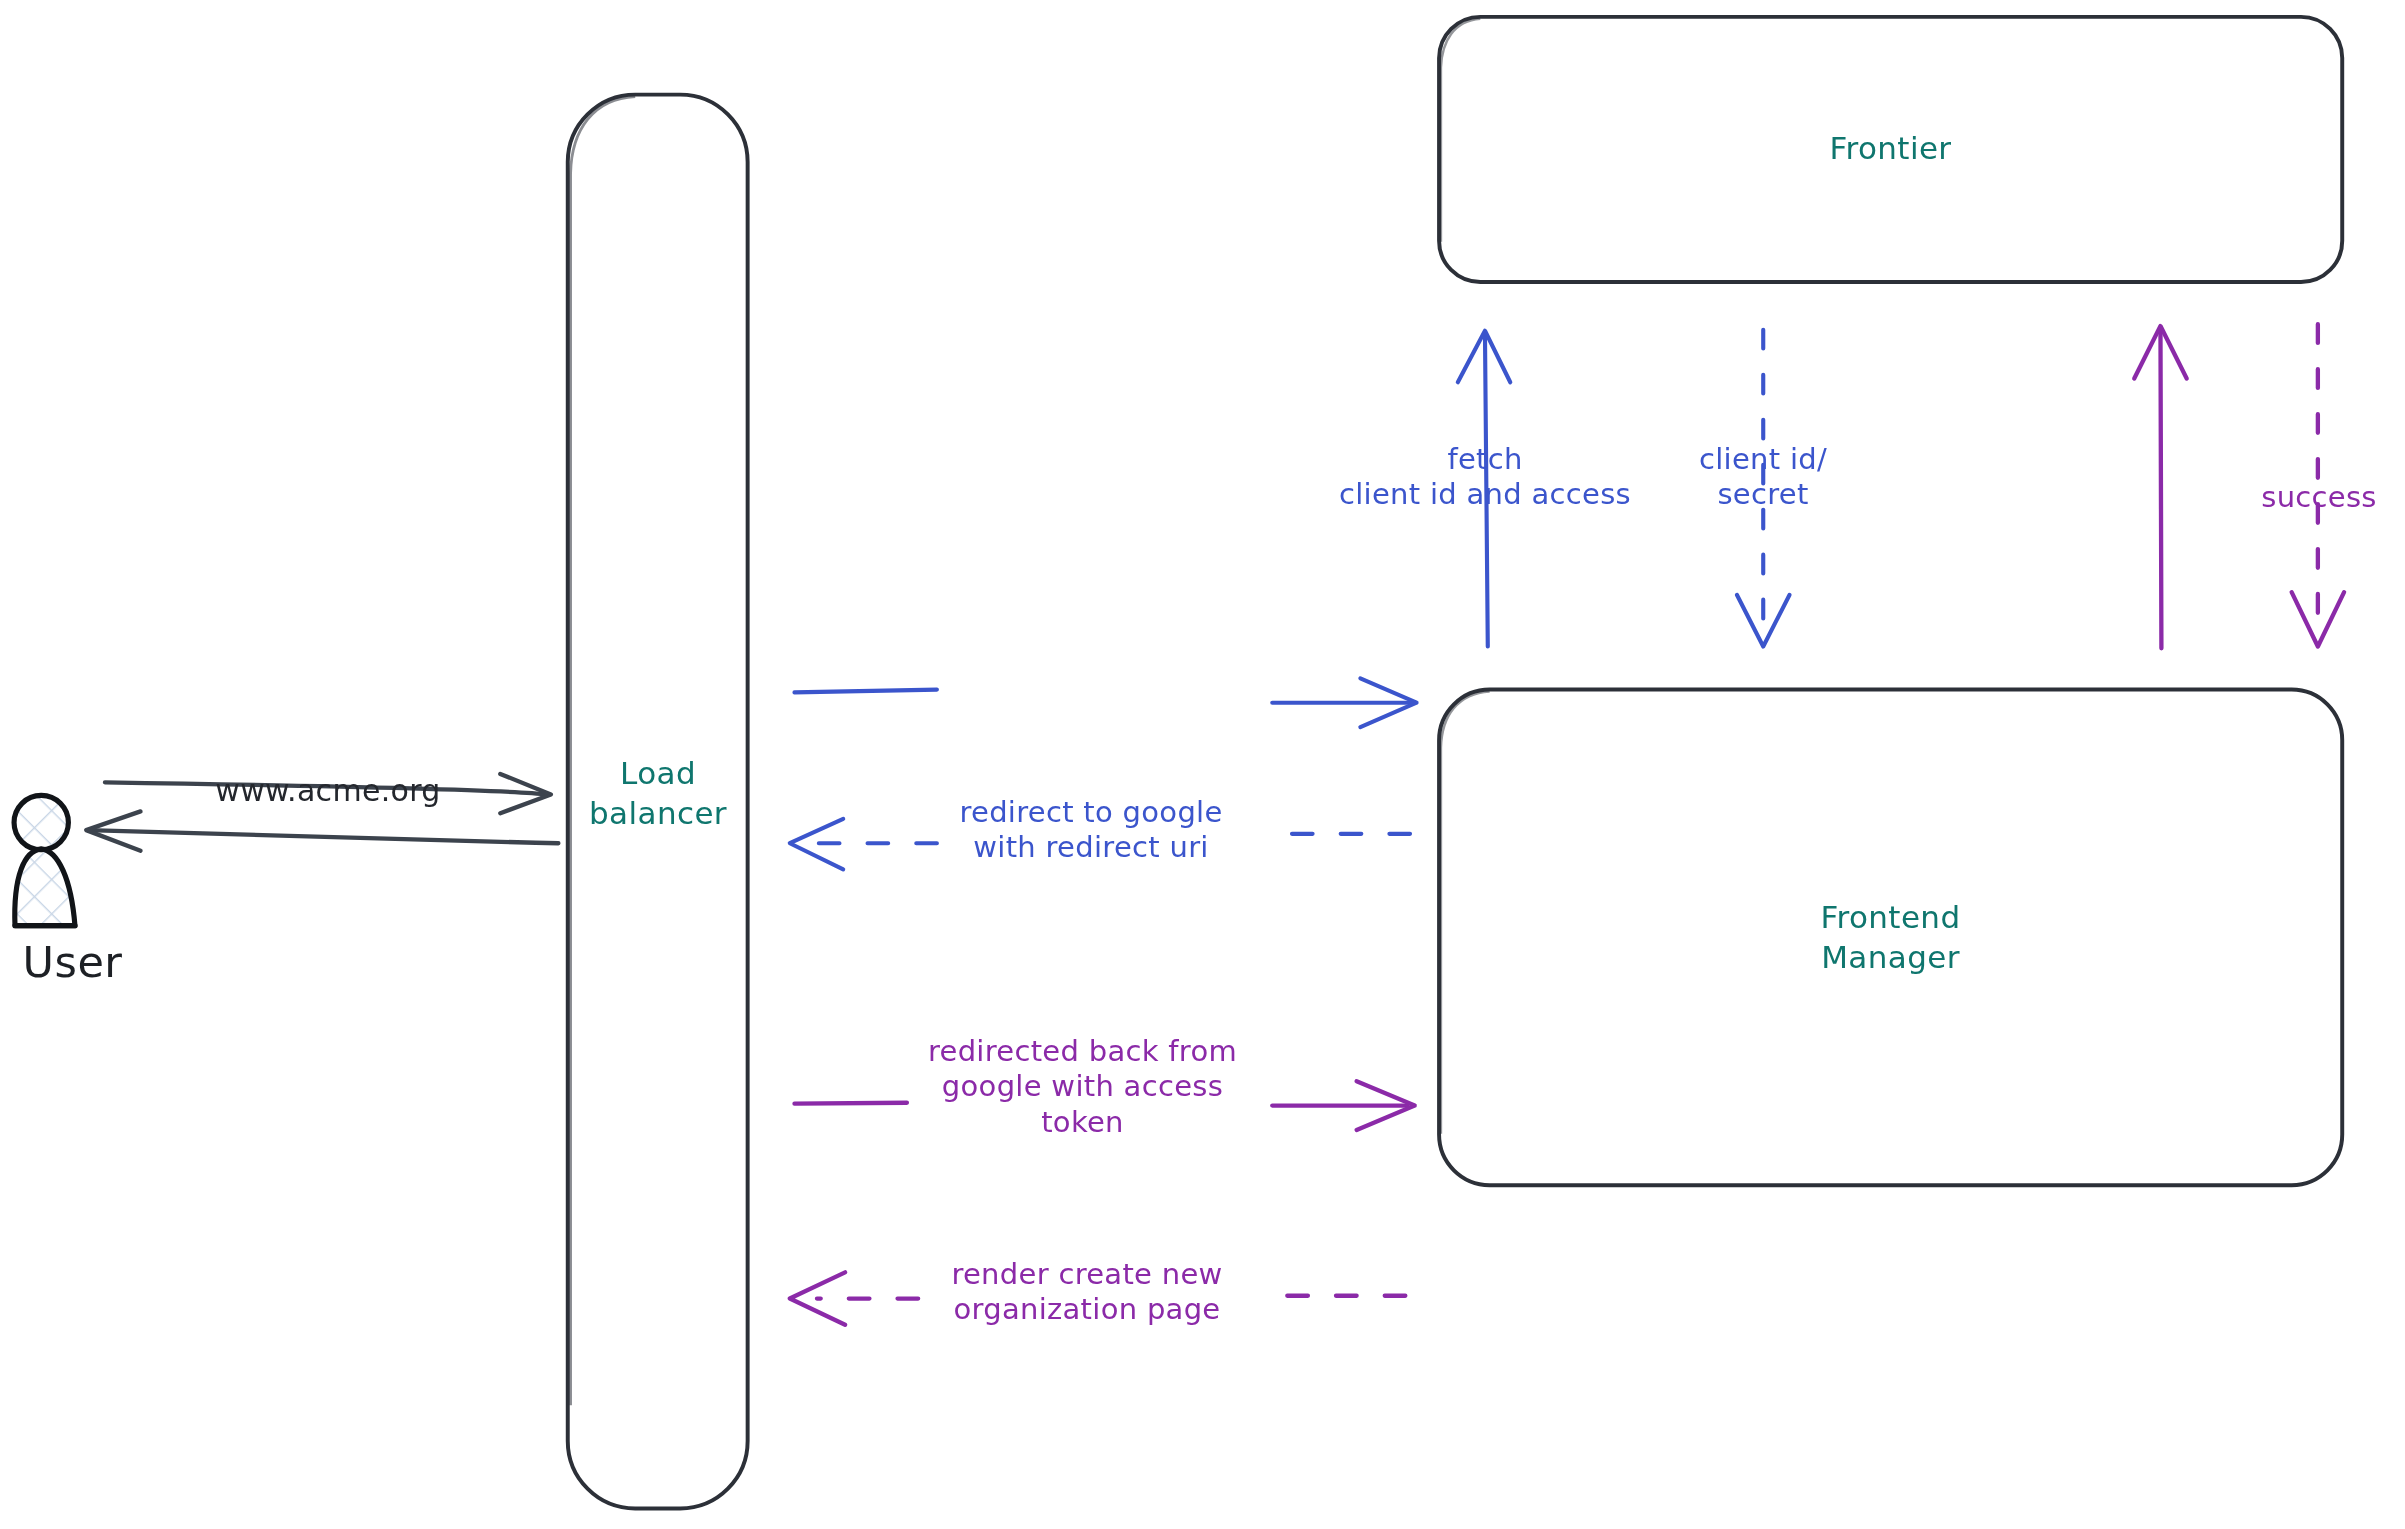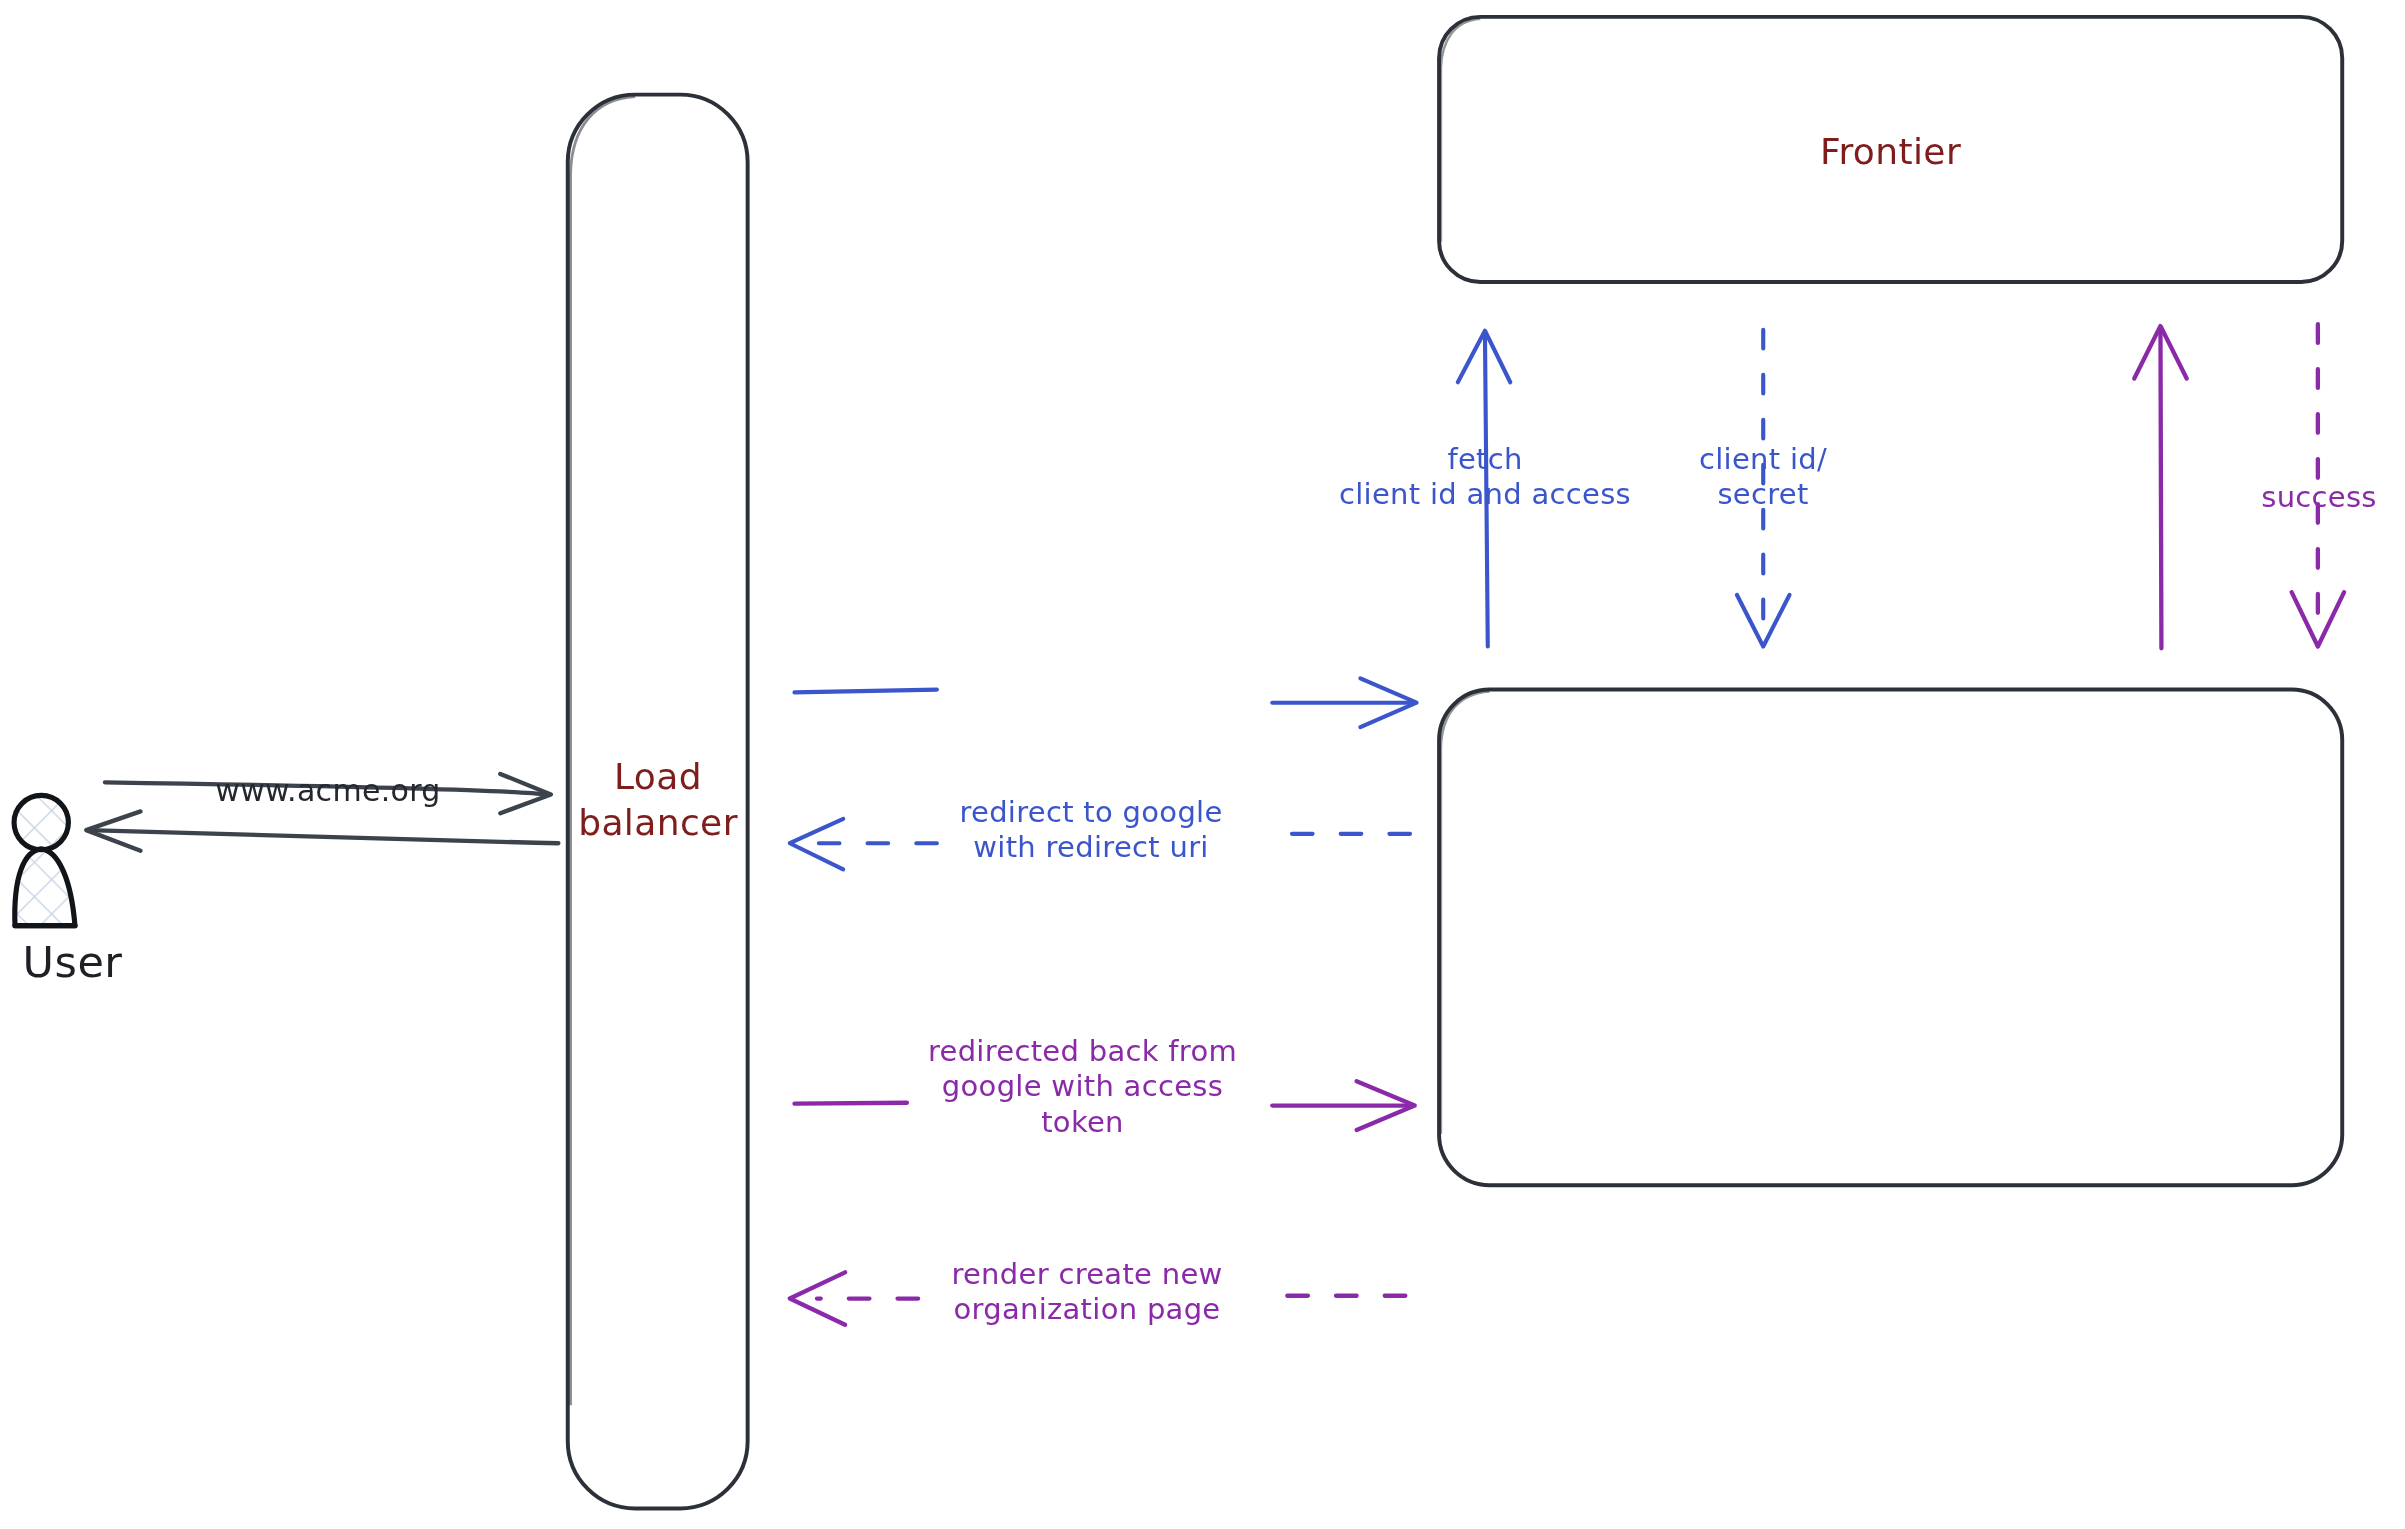--- a/index.html
+++ b/index.html
@@ -7,22 +7,22 @@
   body{
     width:2405px;height:1530px;position:relative;overflow:hidden;
     font-family:"DejaVu Sans","Liberation Sans",sans-serif;
   }
   #canvas{position:absolute;left:0;top:0;width:2405px;height:1530px;}
   svg.layer{position:absolute;left:0;top:0;width:2405px;height:1530px;overflow:visible;}
 
   .node-label{
     position:absolute;
     font-family:"DejaVu Sans","Liberation Sans",sans-serif;
-    color:#7f1d1d;
-    font-size:36px;
+    color:#0f766e;
+    font-size:31px;
     line-height:1.28;
     text-align:center;
     white-space:pre-line;
     letter-spacing:0.4px;
   }
   .edge-label{
     position:absolute;
     font-family:"DejaVu Sans","Liberation Sans",sans-serif;
     font-size:29px;
     line-height:1.22;
@@ -129,20 +129,22 @@
     </g>
   </svg>
 
   <div class="user-caption" style="left:22.5px;top:937px;">User</div>
 
   <div class="node-label" style="left:568px;top:754px;width:180px;">Load
 balancer</div>
 
   <div class="node-label" style="left:1439px;top:129px;width:903px;">Frontier</div>
 
+  <div class="node-label" style="left:1439px;top:898px;width:903px;">Frontend
+Manager</div>
 
   <div class="edge-label dark-label" style="left:178px;top:773px;width:300px;font-size:30px;">www.acme.org</div>
 
   <div class="edge-label blue" style="left:1293px;top:442px;width:384px;">fetch
 client id and access</div>
 
   <div class="edge-label blue" style="left:1673px;top:442px;width:180px;">client id/
 secret</div>
 
 

